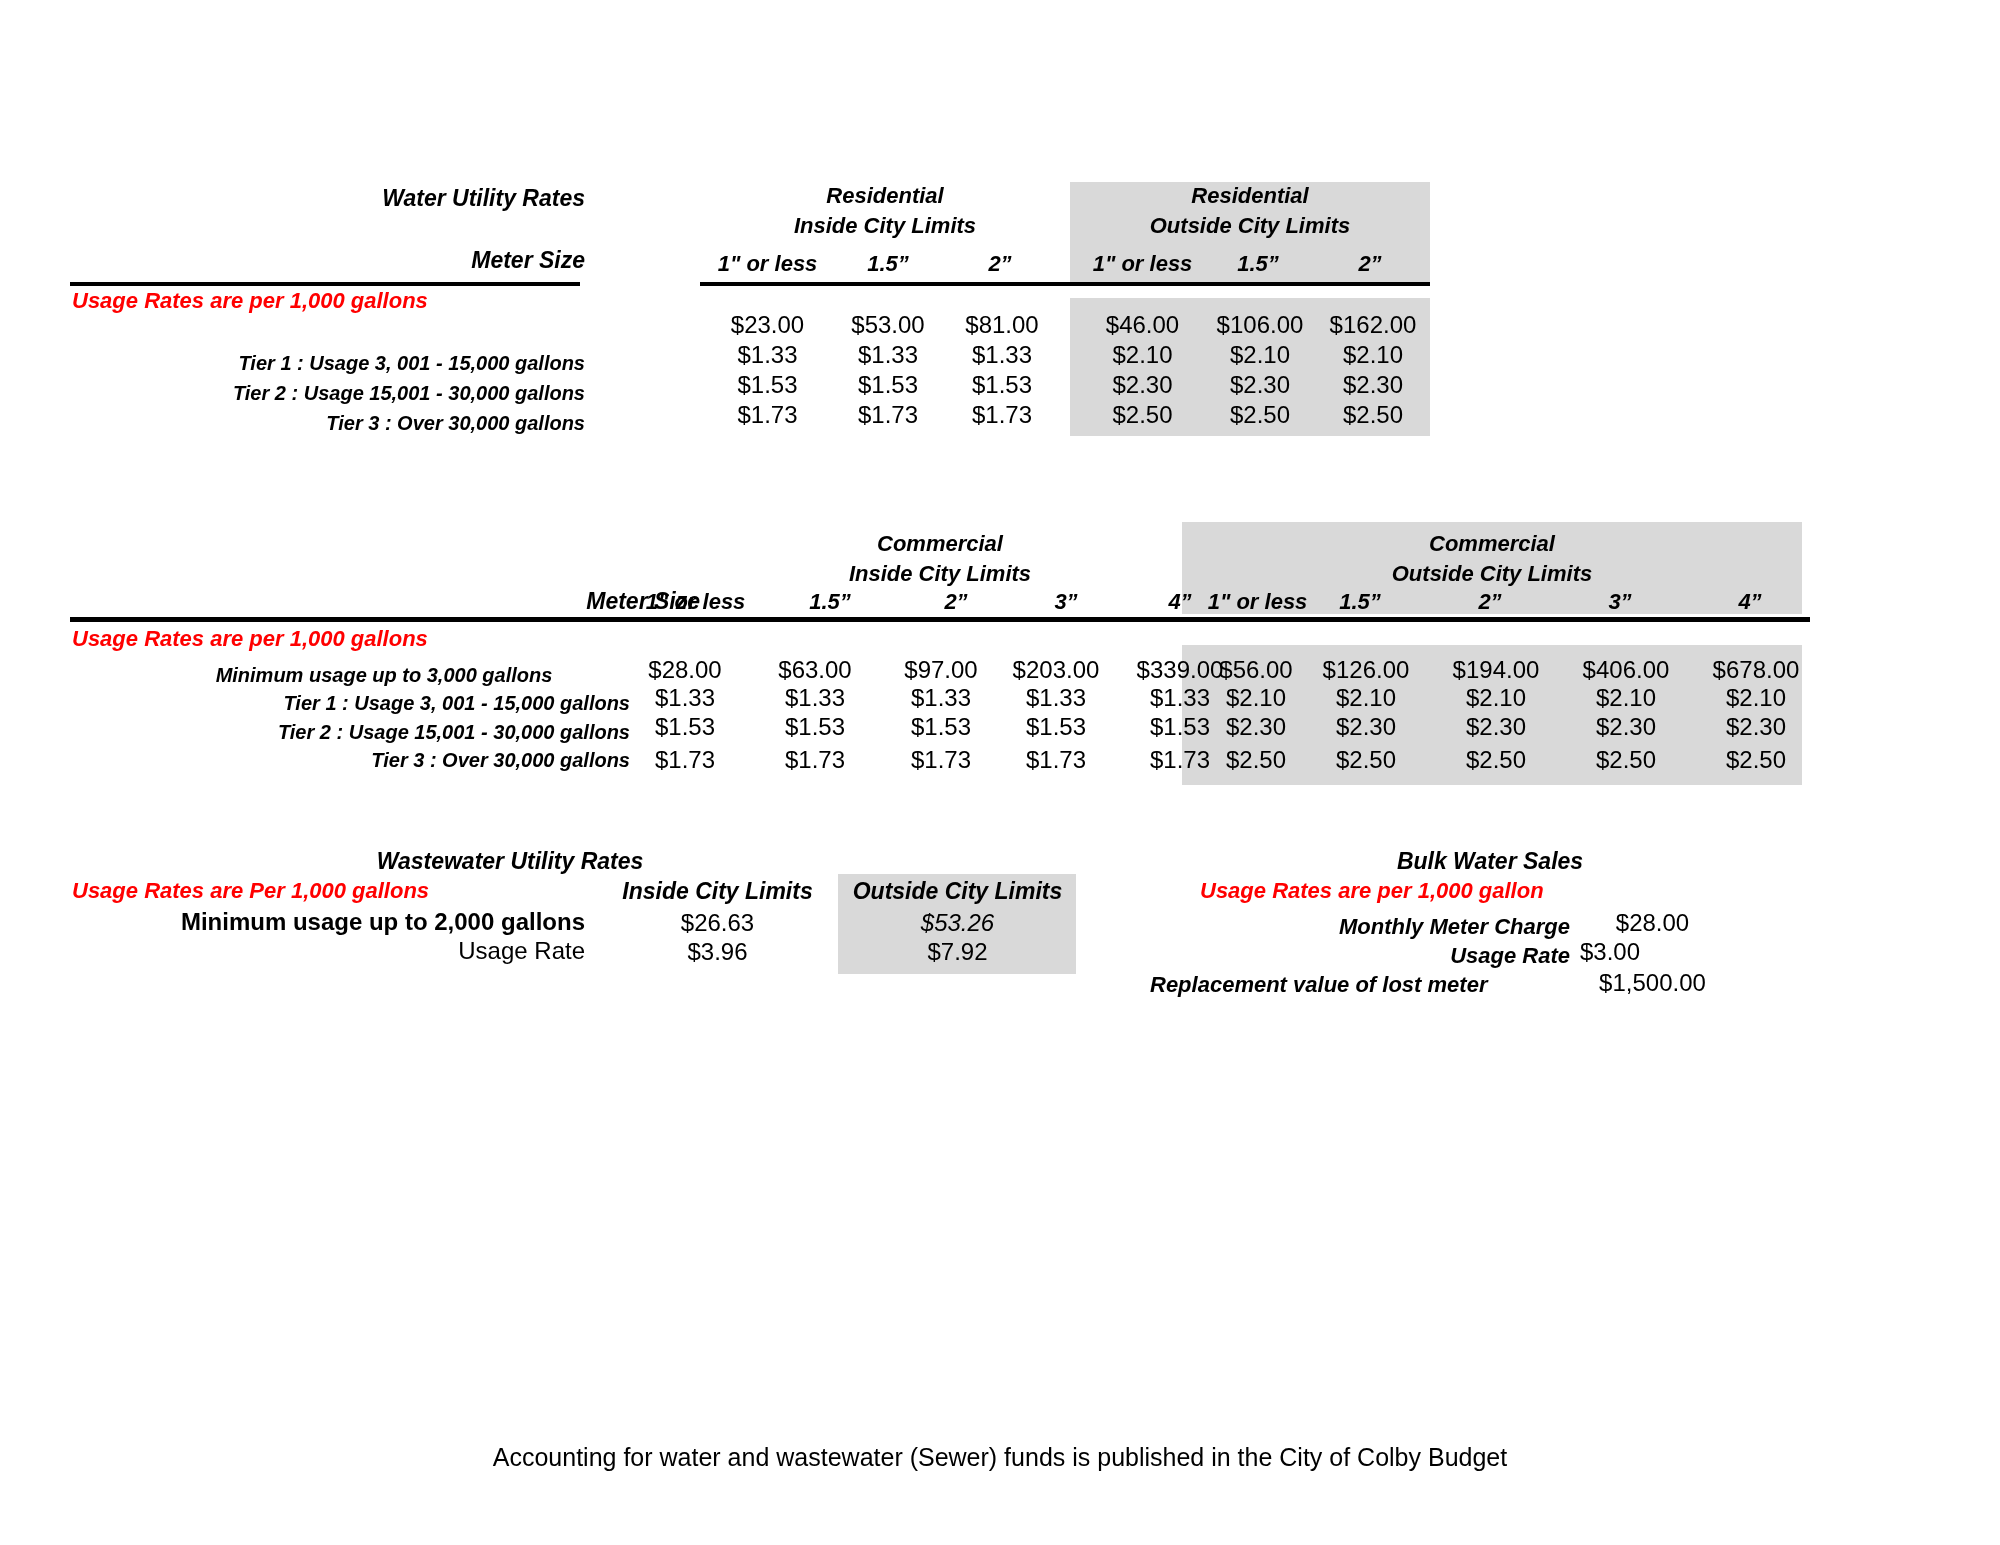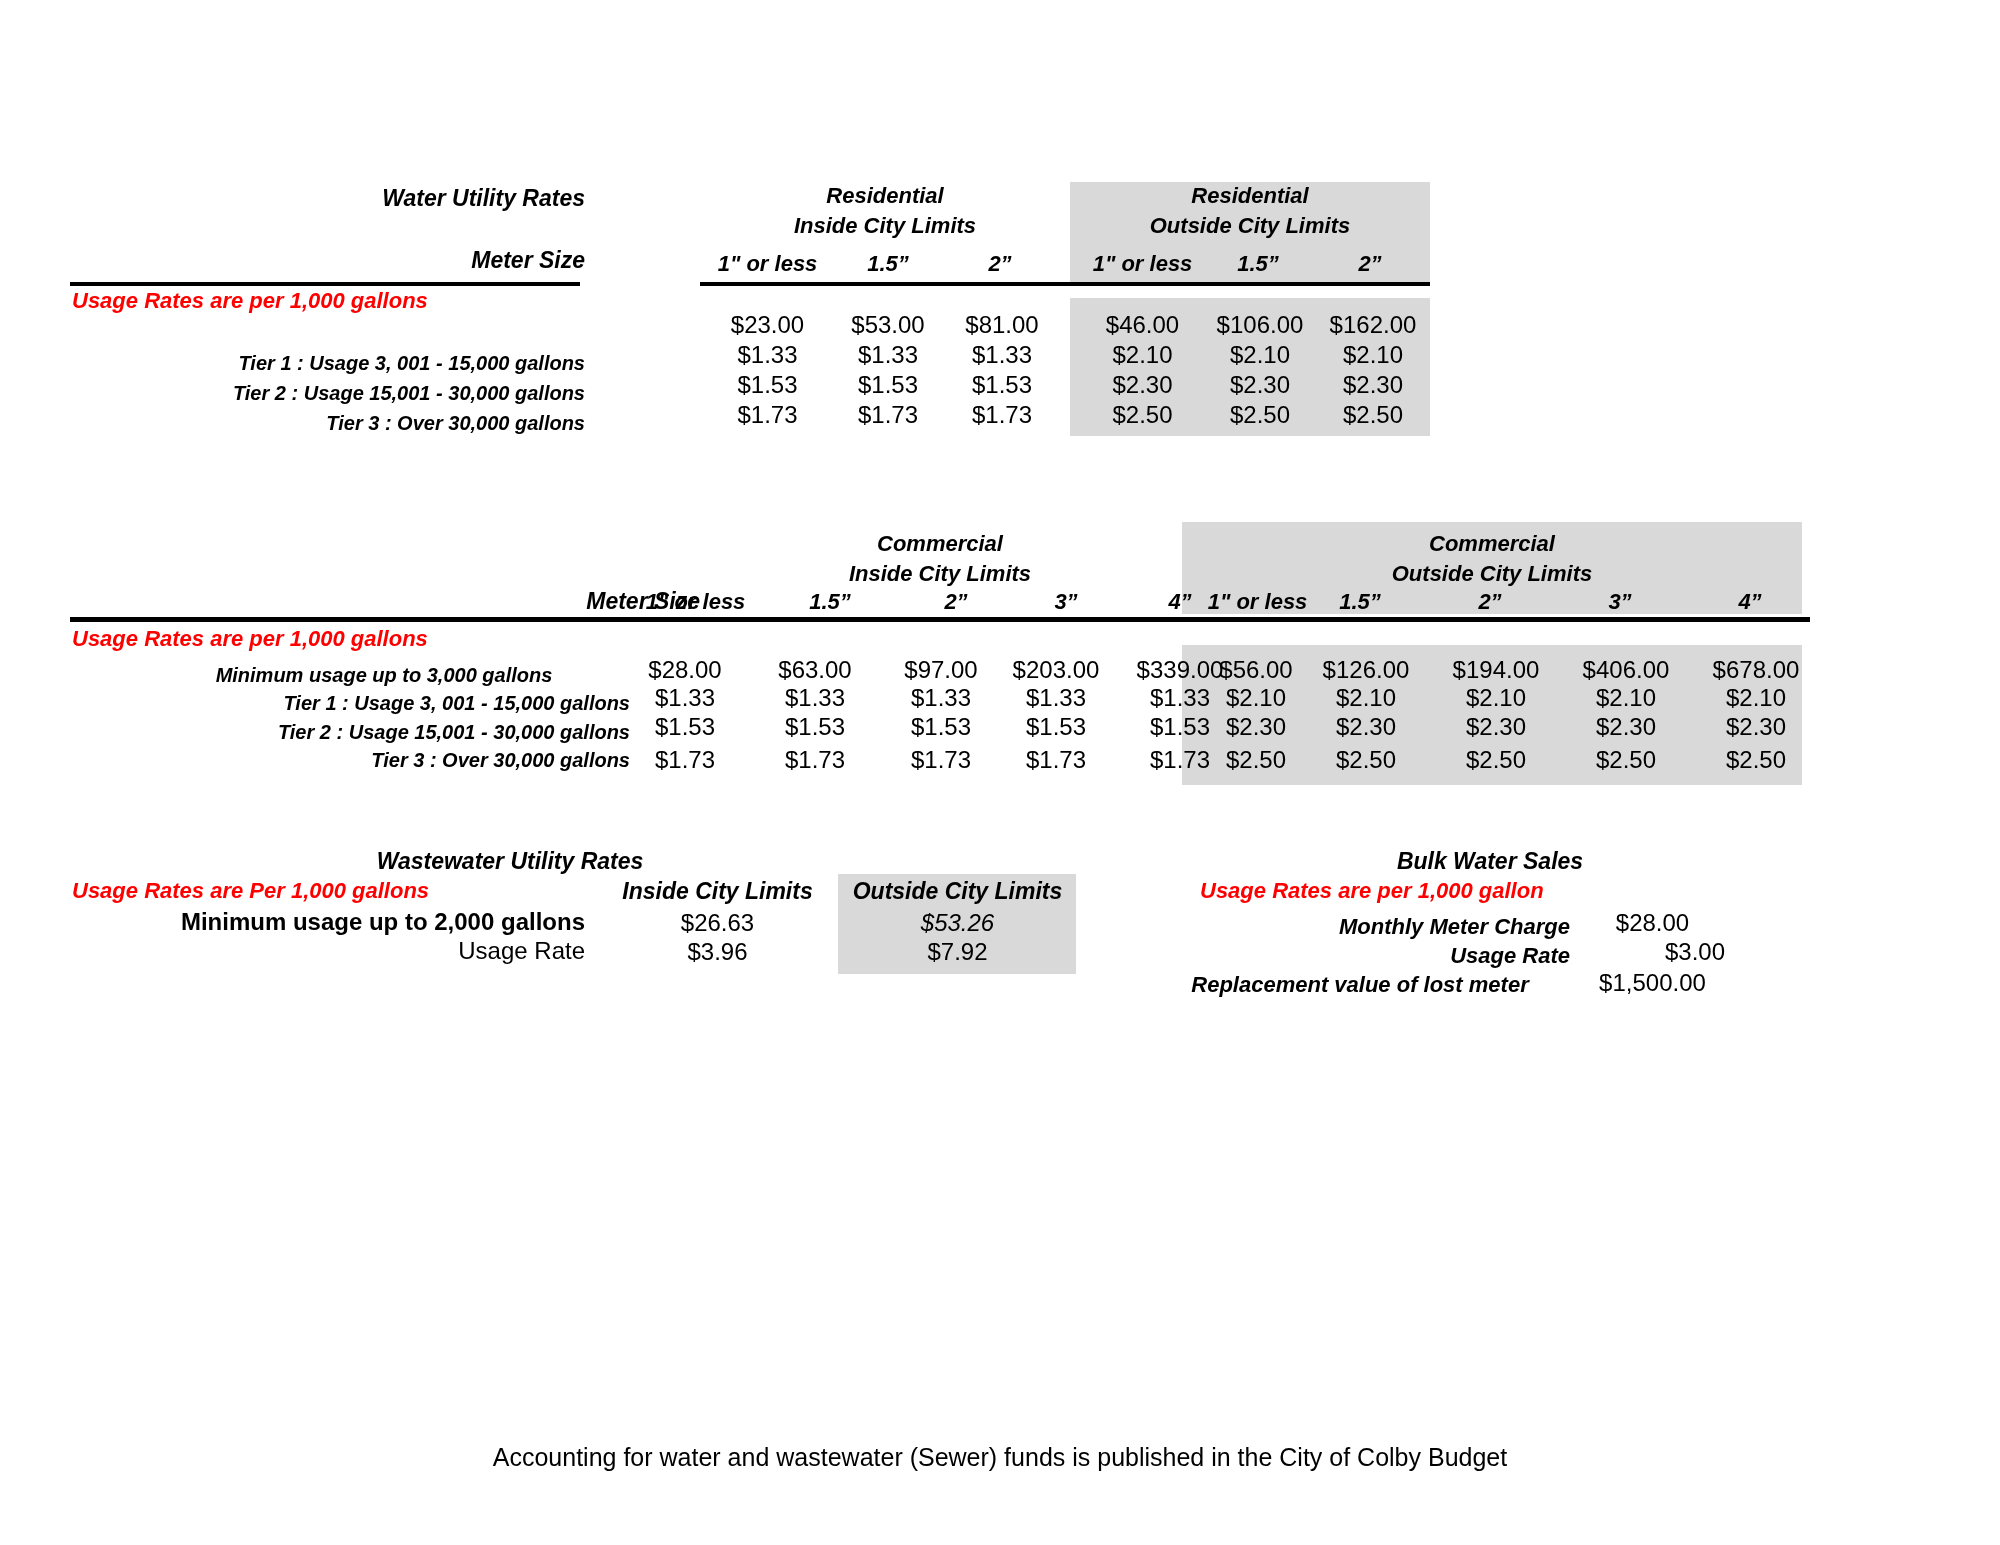--- a/index.html
+++ b/index.html
@@ -453,25 +453,25 @@
   <div class="abs lbl" style="left:1150px;top:912px;width:420px;text-align:right;font-size:22px;">
     <span>Monthly Meter Charge</span>
   </div>
   <div class="abs val" style="left:1580px;top:908px;width:145px;text-align:center;">
     <span>$28.00</span>
   </div>
 
   <div class="abs lbl" style="left:1150px;top:941px;width:420px;text-align:right;font-size:22px;">
     <span>Usage Rate</span>
   </div>
-  <div class="abs val" style="left:1580px;top:937px;width:145px;text-align:right;">
+  <div class="abs val" style="left:1580px;top:937px;width:145px;text-align:left;">
     <span>$3.00</span>
   </div>
 
-  <div class="abs lbl" style="left:1150px;top:970px;width:420px;text-align:center;font-size:22px;">
+  <div class="abs lbl" style="left:1150px;top:970px;width:420px;text-align:left;font-size:22px;">
     <span>Replacement value of lost meter</span>
   </div>
   <div class="abs val" style="left:1570px;top:968px;width:165px;text-align:center;">
     <span>$1,500.00</span>
   </div>
 
 
   <div class="bottomnote" style="left:0;top:1443px;">
     <span>Accounting for water and wastewater (Sewer) funds is published in the City of Colby Budget</span>
   </div>

